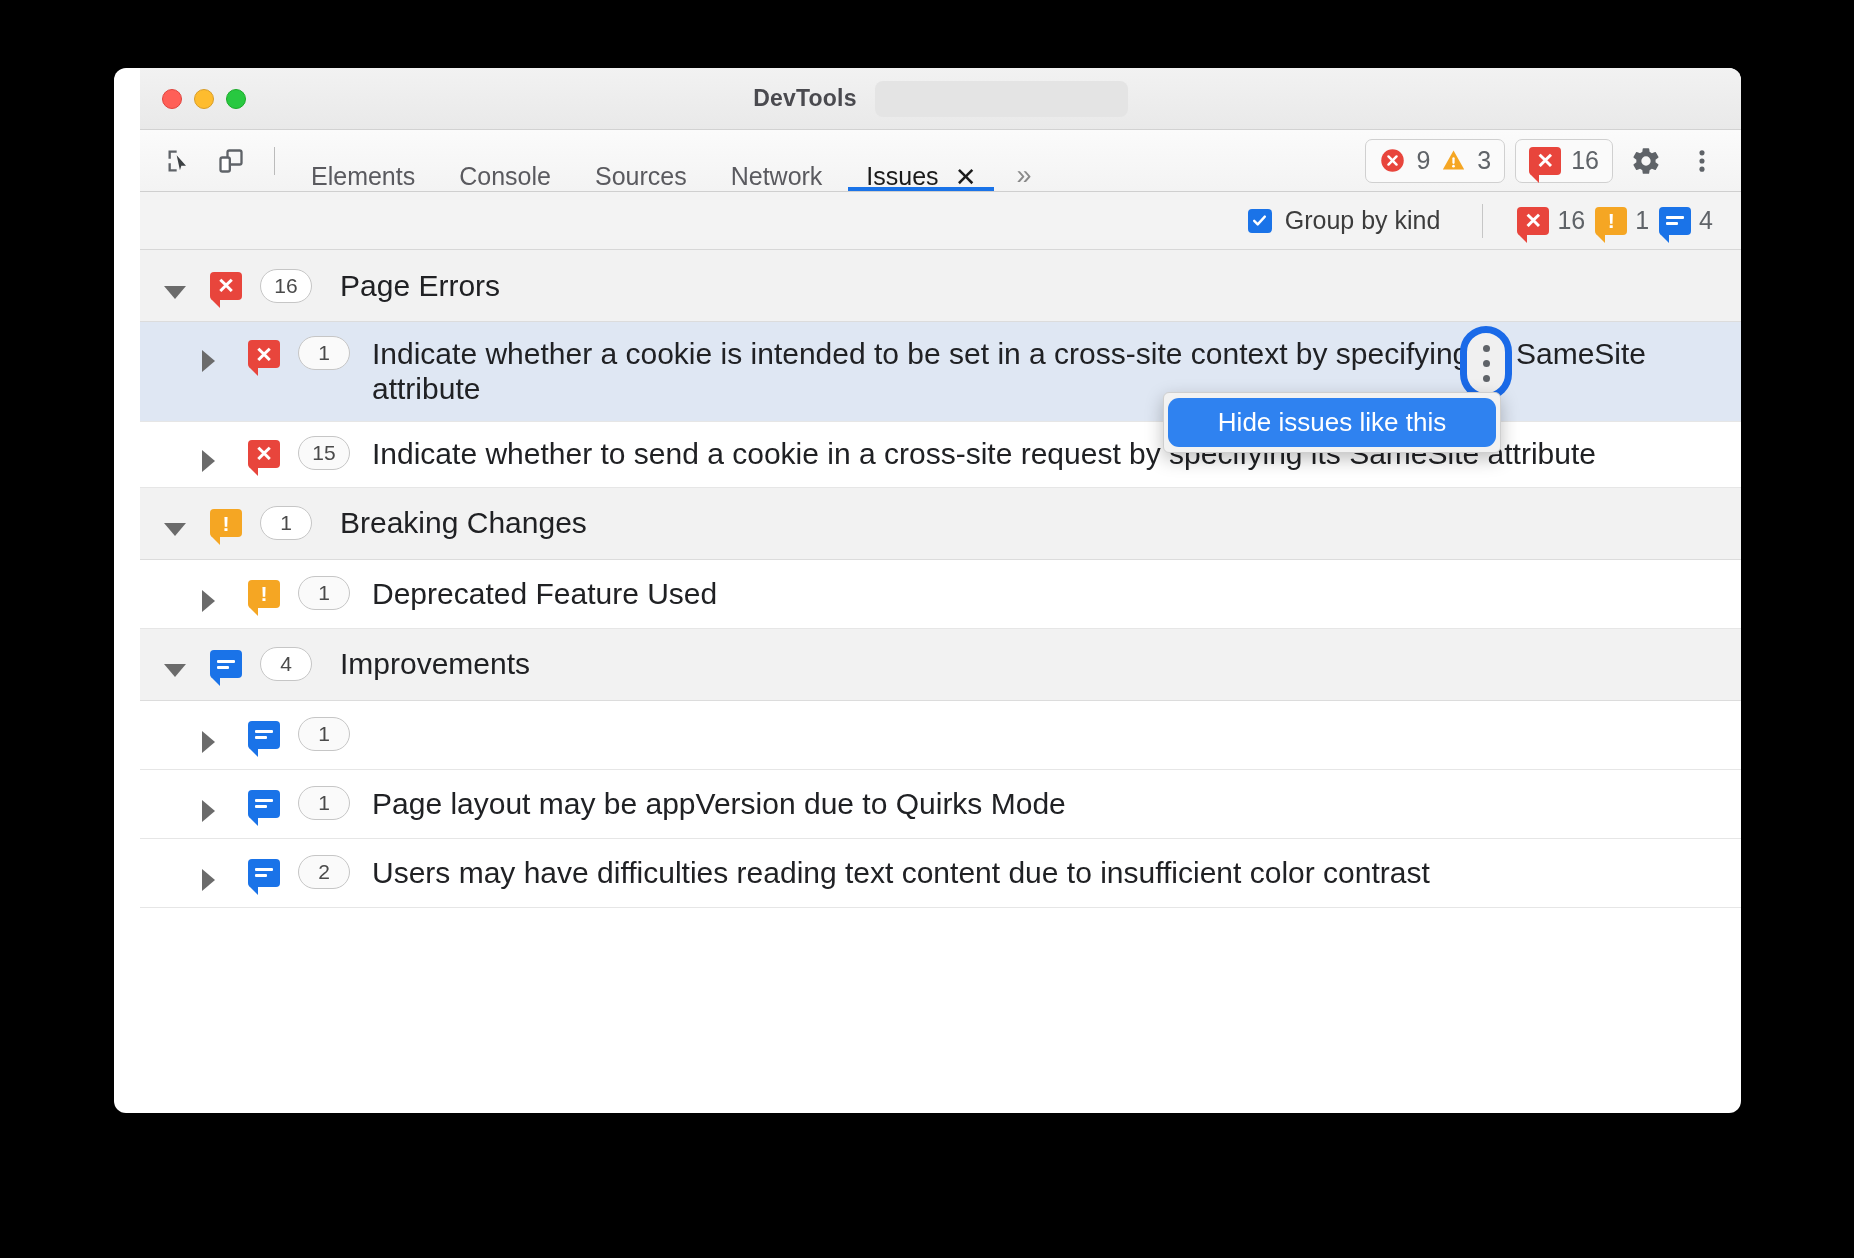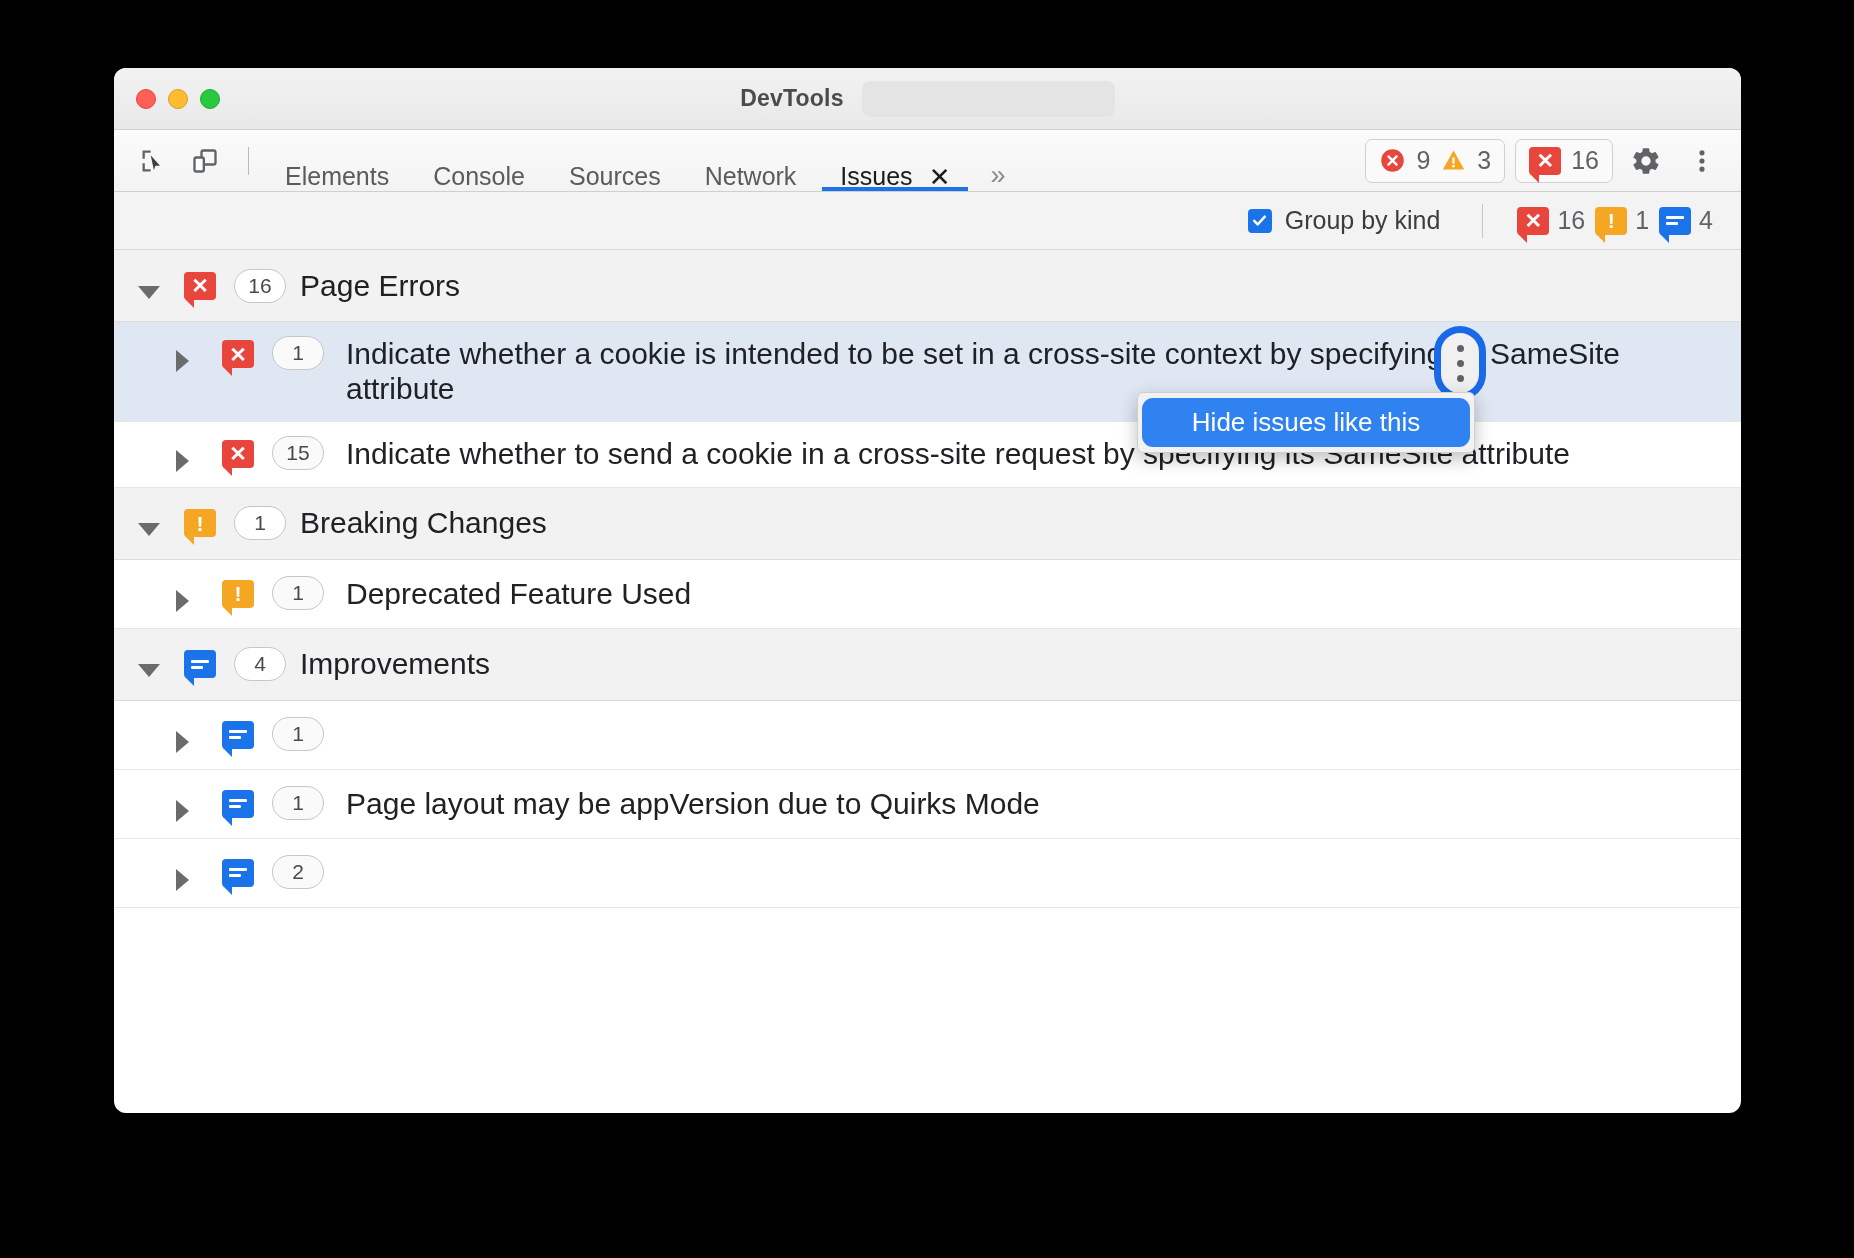--- a/index.html
+++ b/index.html
@@ -16,20 +16,21 @@
     background: #000;
   }
   .window {
     position: absolute;
     left: 114px; top: 68px;
     width: 1627px; height: 1045px;
     background: #fff;
     border-radius: 12px;
     overflow: hidden;
     box-shadow: 0 10px 40px rgba(0,0,0,0.55);
+    padding-left: 26px;
   }
   
   .titlebar {
     height: 62px;
     background: linear-gradient(#f2f2f2, #e9e9e9);
     border-bottom: 1px solid #d2d2d2;
     display: flex; align-items: center;
     position: relative;
   }
   .traffic {
@@ -196,21 +197,21 @@
     border: 1px solid #c6c6c6; border-radius: 17px;
     background: #fafafa;
     display: flex; align-items: center; justify-content: center;
     font-size: 21px; color: #4a4a4a;
     margin-left: 18px;
     padding: 0 10px;
   }
   .pill.plain { background: #fff; }
   .grp-title {
     font-size: 30px; color: #202124;
-    margin-left: 14px;
+    margin-left: 28px;
     text-align: center;
   }
   .row-title {
     font-size: 30px; color: #202124;
     margin-left: 22px; line-height: 1.18;
     max-width: 1290px;
     padding-right: 10px;
   }
   .grp-icon-wrap { margin-left: 6px; display: flex; align-items: center; }
   .row-icon-wrap { margin-left: 6px; display: flex; align-items: center; padding-top: 4px; }
@@ -505,17 +506,18 @@
           </div>
         <span class="row-icon-wrap">
           <span class="bubble info">
             <span class="bub-lines">
                 <i></i>
                 <i></i>
               </span>
           </span>
         </span>
         <span class="pill">2</span>
+        <span class="row-title">Users may have difficulties reading text content due to insufficient color contrast</span>
       </div>
 
     </div>
   </div>
 </div>
 
 </body></html>

